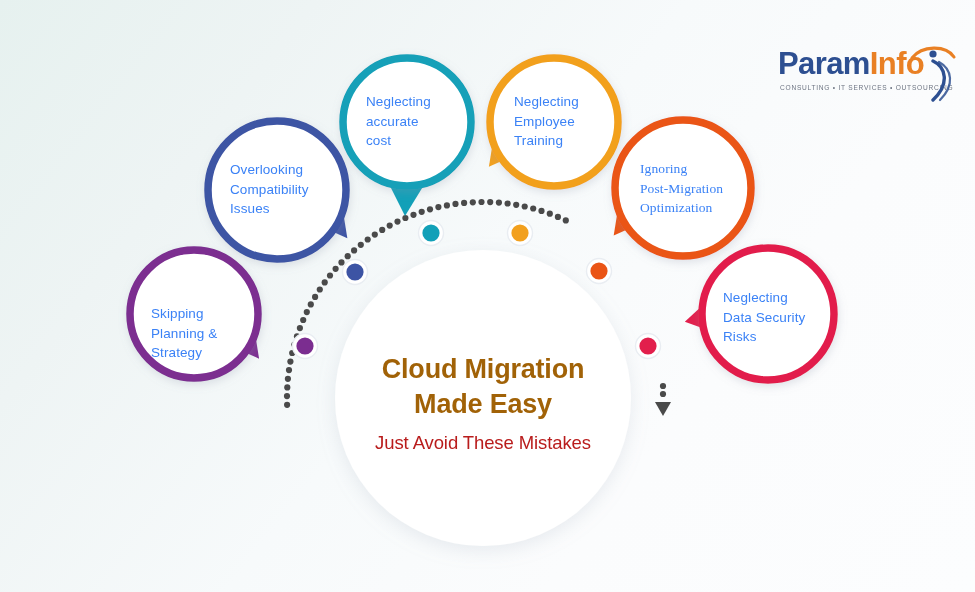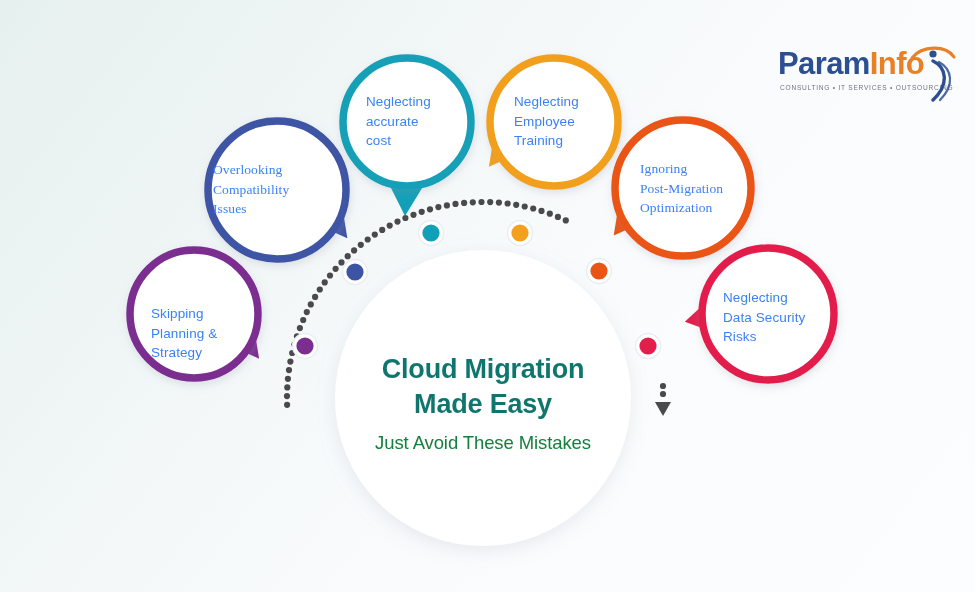--- a/index.html
+++ b/index.html
@@ -20,30 +20,30 @@
     font-size:13.5px;
     line-height:1.45;
     letter-spacing:.1px;
     white-space:pre-line;
     pointer-events:none;
   }
 
   
   .center-text { position:absolute; left:333px; top:352px; width:300px; text-align:center; }
   .center-title {
-    color:#0f766e;
+    color:#a16207;
     font-size:27px;
     font-weight:bold;
     line-height:1.28;
     letter-spacing:-.2px;
     white-space:pre-line;
   }
   .center-sub {
     margin-top:11px;
-    color:#15803d;
+    color:#b91c1c;
     font-size:18.5px;
     letter-spacing:-.1px;
   }
 
   
   #logo { position:absolute; left:778px; top:40px; width:185px; height:62px; }
   .logo-word { position:absolute; left:0; top:6px; font-size:31px; font-weight:bold; letter-spacing:-.6px; }
   .logo-param { color:#2d4f91; }
   .logo-info  { color:#e98024; }
   .logo-tag {
@@ -150,21 +150,21 @@
         <circle cx="599" cy="271" r="8.6" fill="#ea5415"></circle>
         <circle cx="648" cy="346" r="12.5" fill="#ffffff" stroke="#e9edf2" stroke-width="1.4"></circle>
         <circle cx="648" cy="346" r="8.6" fill="#e21f4c"></circle>
       </g>
   </svg>
 
   <div id="labels-layer">
       <div class="bub-label" style="left: 151px; top: 284px; width: 110px; margin-top: 20px;">Skipping
 Planning &amp;
 Strategy</div>
-      <div class="bub-label" style="left: 213px; top: 160px; width: 118px; font-family: Liberation Serif, serif;">Overlooking
+      <div class="bub-label" style="left: 230px; top: 160px; width: 118px;">Overlooking
 Compatibility
 Issues</div>
       <div class="bub-label" style="left: 366px; top: 92px; width: 110px;">Neglecting
 accurate
 cost</div>
       <div class="bub-label" style="left: 514px; top: 92px; width: 110px;">Neglecting
 Employee
 Training</div>
       <div class="bub-label" style="left: 640px; top: 159px; width: 122px; font-family: Liberation Serif, serif;">Ignoring
 Post-Migration

